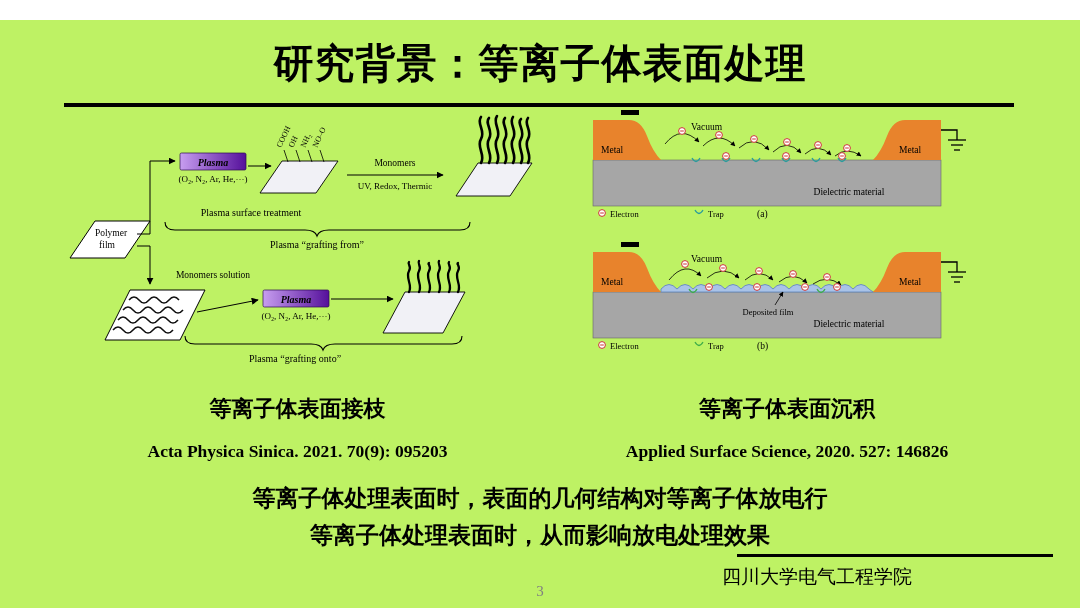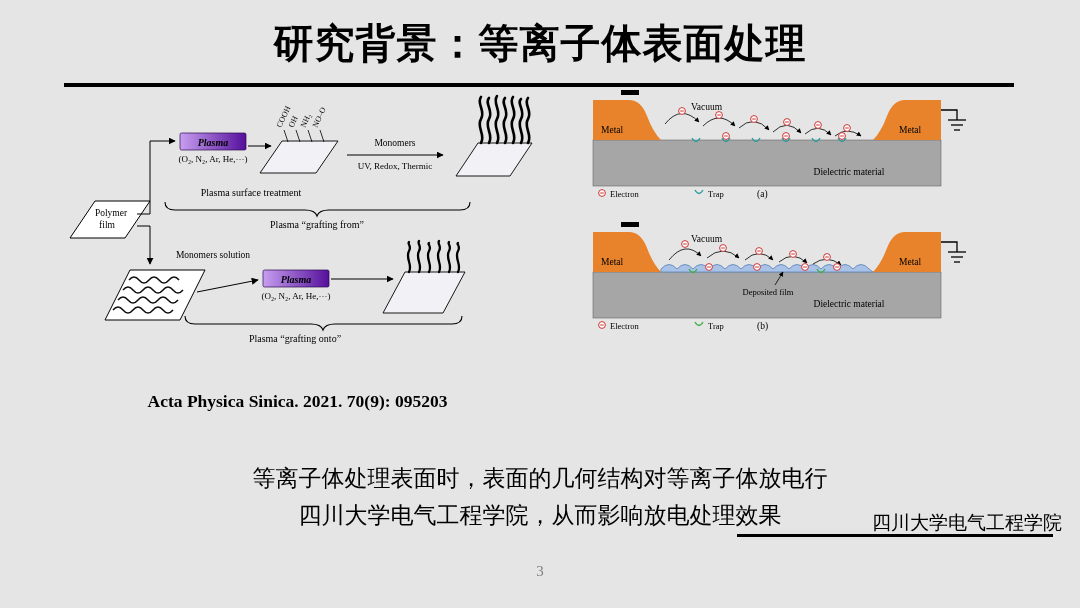--- a/index.html
+++ b/index.html
@@ -1,35 +1,35 @@
 <!DOCTYPE html>
 <html><head>
 <meta charset="utf-8">
 <style>
   * { margin:0; padding:0; box-sizing:border-box; }
   html,body { width:1080px; height:608px; }
   body { background:#fff; font-family:"Liberation Serif", serif; position:relative; overflow:hidden; color:#000; }
-  .slide { position:absolute; inset:0; background:#e5e5e5; }
+  .slide { position:absolute; inset:0; background:#bef264;margin-top:20px; }
   .title { position:absolute; top:16px; left:0; width:100%; text-align:center;
            font-size:40px; font-weight:bold; letter-spacing:1px; }
   .title-rule { position:absolute; top:83px; left:64px; width:950px; height:4px; background:#000; }
   .fig-left  { position:absolute; left:55px;  top:88px; }
   .fig-right { position:absolute; left:575px; top:90px; }
   svg text { font-family:"Liberation Serif", serif; fill:#000; }
   .caption { position:absolute; text-align:center; font-weight:bold; }
   .caption .zh  { font-size:22px; }
   .caption .ref { font-size:17.5px; margin-top:17px;font-family:Liberation Serif, serif; }
   .caption-left  { left:60px;  top:374px; width:475px; }
   .caption-right { left:557px; top:374px; width:460px; }
   .summary { position:absolute; top:460px; left:0; width:100%; text-align:center;
-             font-weight:normal; font-size:23px; line-height:37px; }
+             font-weight:bold; font-size:23px; line-height:37px; }
   .page-num { position:absolute; top:563px; left:0; width:100%; text-align:center;
               font-size:15px; color:#808080; }
   .footer-rule { position:absolute; left:737px; top:534px; width:316px; height:2.5px; background:#000; }
-  .footer-text { position:absolute; left:722px; top:510px; width:340px; text-align:right;
+  .footer-text { position:absolute; left:722px; top:544px; width:340px; text-align:left;
                  font-size:19px; line-height:26px; }
 </style>
 </head>
 <body>
 
 <div class="slide">
 
   <div class="title">研究背景：等离子体表面处理</div>
   <div class="title-rule"></div>
 
@@ -263,26 +263,31 @@
         </g>
         <text x="35" y="106.5" font-size="8.5">Electron</text>
         <use href="#tDef" x="124" y="100" stroke="#3fae49"></use>
         <text x="133" y="106.5" font-size="8.5">Trap</text>
         <text x="182" y="107" font-size="9.5">(b)</text>
       </g>
     </g>
   </svg>
 
   <div class="caption caption-left">
+    <div class="zh">等离子体表面接枝</div>
     <div class="ref">Acta Physica Sinica. 2021. 70(9): 095203</div>
+  </div>
+  <div class="caption caption-right">
+    <div class="zh">等离子体表面沉积</div>
+    <div class="ref">Applied Surface Science, 2020. 527: 146826</div>
   </div>
 
   <div class="summary">
     <div>等离子体处理表面时，表面的几何结构对等离子体放电行</div>
-    <div>四川大学电气工程学院，从而影响放电处理效果</div>
+    <div>等离子体处理表面时，从而影响放电处理效果</div>
   </div>
 
   <div class="page-num">3</div>
   <div class="footer-rule"></div>
   <div class="footer-text">
     <div>四川大学电气工程学院</div>
   </div>
 
 </div>
 

